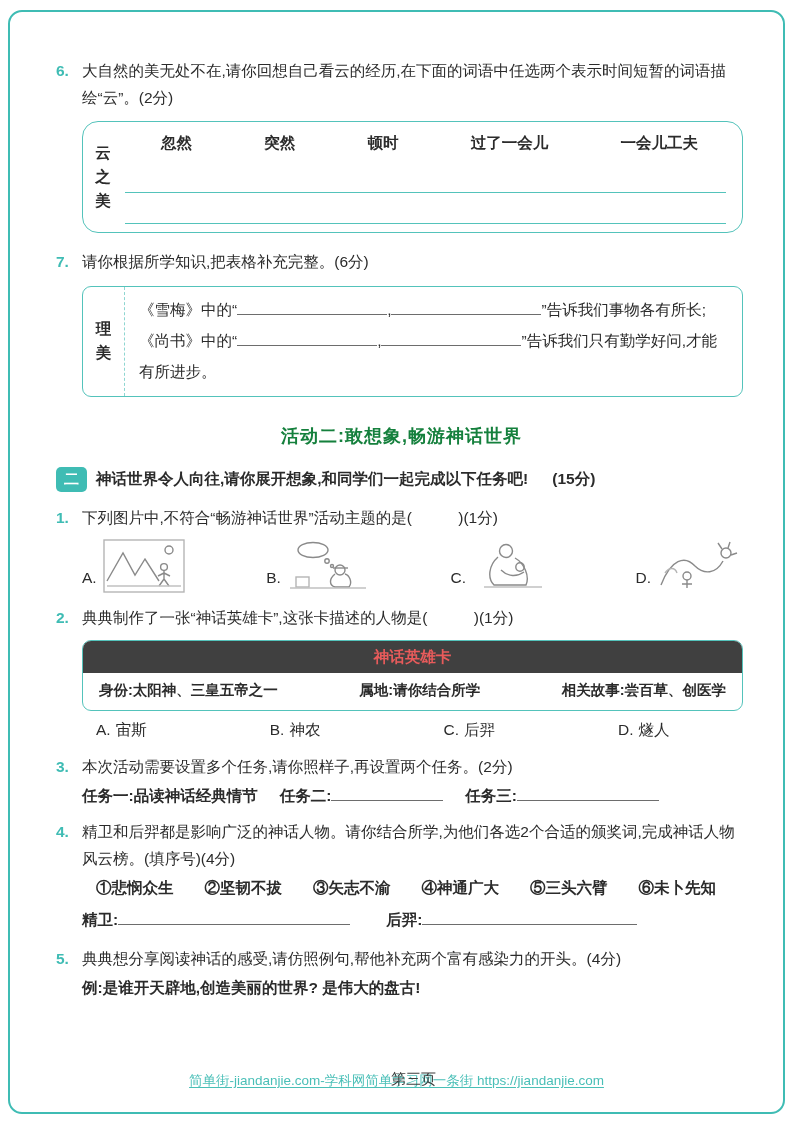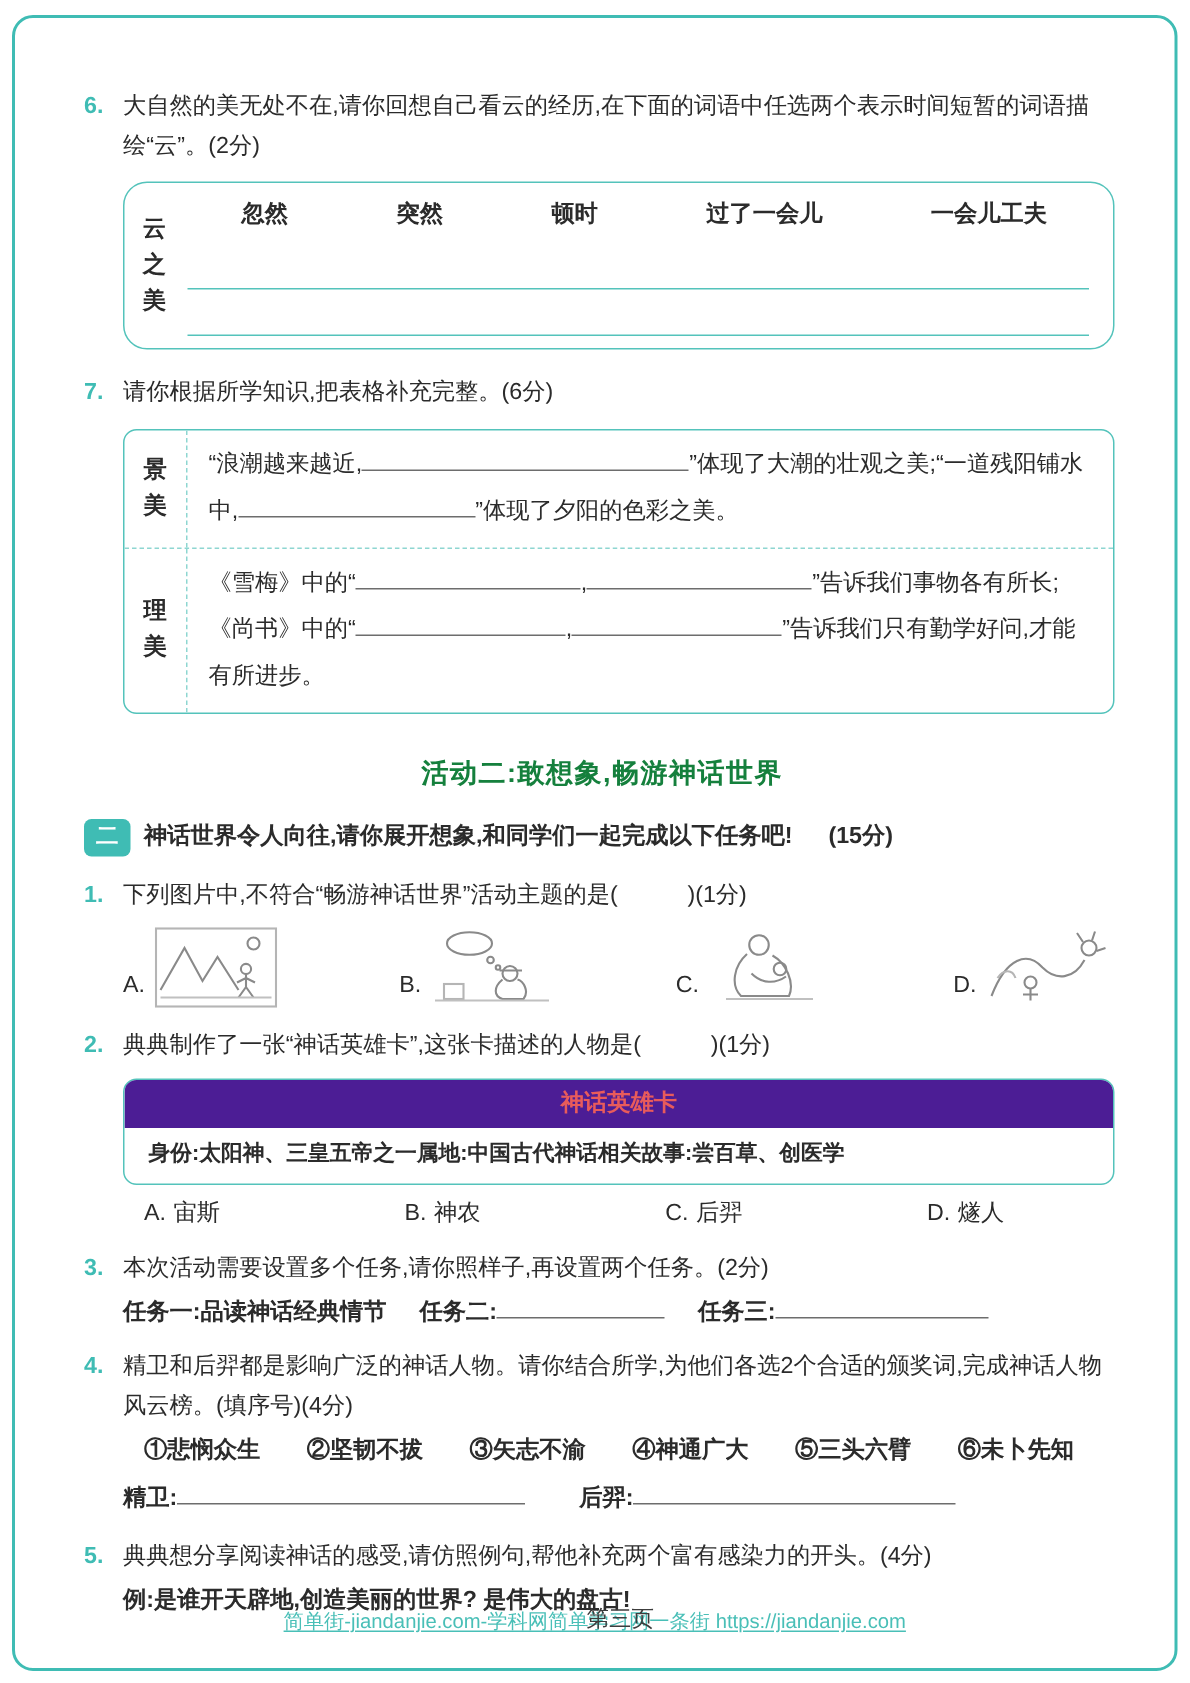--- a/index.html
+++ b/index.html
@@ -76,25 +76,25 @@
   .q1-opt { display:flex; align-items:flex-end; }
   .q1-opt .letter { margin-right:6px; padding-bottom:2px; }
   .illus { width:82px; height:54px; }
   .illus svg { width:82px; height:54px; display:block; }
   
   .card {
     margin:8px 4px 6px 26px;
     border:1.5px solid #54c3bb; border-radius:9px; overflow:hidden;
   }
   .card-title {
-    background:#4c1d95; color:#e85b5b; font-weight:bold;
+    background:#404040; color:#e85b5b; font-weight:bold;
     text-align:center; padding:3px 0 2px;
   }
   .card-fields {
-    display:flex; 
+    display:flex; justify-content:space-between;
     padding:5px 16px 8px; font-weight:bold; font-size:14.5px;
   }
   .q2-options {
     margin:4px 0 0 40px; display:flex; justify-content:space-between;
     width:83%;
   }
   .q2-opt .letter { margin-right:5px; }
   
   .tasks { margin:2px 0 0 26px; font-weight:bold; display:flex; align-items:baseline; }
   .tasks .gap { width:22px; }
@@ -149,28 +149,20 @@
         <div class="write-line last"></div>
       </div>
     </div>
 
     <div class="q" id="q7-block">
       <span class="qnum">7.</span>
       <div class="qtext">请你根据所学知识,把表格补充完整。(6分)</div>
     </div>
 
     <div class="t7">
-      <div class="t7-row first">
-        <div class="t7-label">
-          <span class="vtext">景美</span>
-        </div>
-        <div class="t7-content">
-          <span>“浪潮越来越近,</span><span class="blank" style="width:218px"></span><span>”体现了大潮的壮观之美;“一道残阳铺水中,</span><span class="blank" style="width:158px"></span><span>”体现了夕阳的色彩之美。</span>
-        </div>
-      </div>
       <div class="t7-row">
         <div class="t7-label">
           <span class="vtext">理美</span>
         </div>
         <div class="t7-content">
           <span>《雪梅》中的“</span><span class="blank" style="width:150px"></span><span>,</span><span class="blank" style="width:150px"></span><span>”告诉我们事物各有所长;《尚书》中的“</span><span class="blank" style="width:140px"></span><span>,</span><span class="blank" style="width:140px"></span><span>”告诉我们只有勤学好问,才能有所进步。</span>
         </div>
       </div>
     </div>
 
@@ -253,21 +245,21 @@
 
     <div class="q" id="q2-block">
       <span class="qnum">2.</span>
       <div class="qtext">典典制作了一张“神话英雄卡”,这张卡描述的人物是(　　　)(1分)</div>
     </div>
 
     <div class="card">
       <div class="card-title">神话英雄卡</div>
       <div class="card-fields">
         <span><span>身份:</span><span>太阳神、三皇五帝之一</span></span>
-        <span><span>属地:</span><span>中国古代神话</span></span>
+        <span><span>属地:</span><span>请你结合所学</span></span>
         <span><span>相关故事:</span><span>尝百草、创医学</span></span>
       </div>
     </div>
 
     <div class="q2-options">
       <span class="q2-opt"><span class="letter">A.</span><span>宙斯</span></span>
       <span class="q2-opt"><span class="letter">B.</span><span>神农</span></span>
       <span class="q2-opt"><span class="letter">C.</span><span>后羿</span></span>
       <span class="q2-opt"><span class="letter">D.</span><span>燧人</span></span>
     </div>

